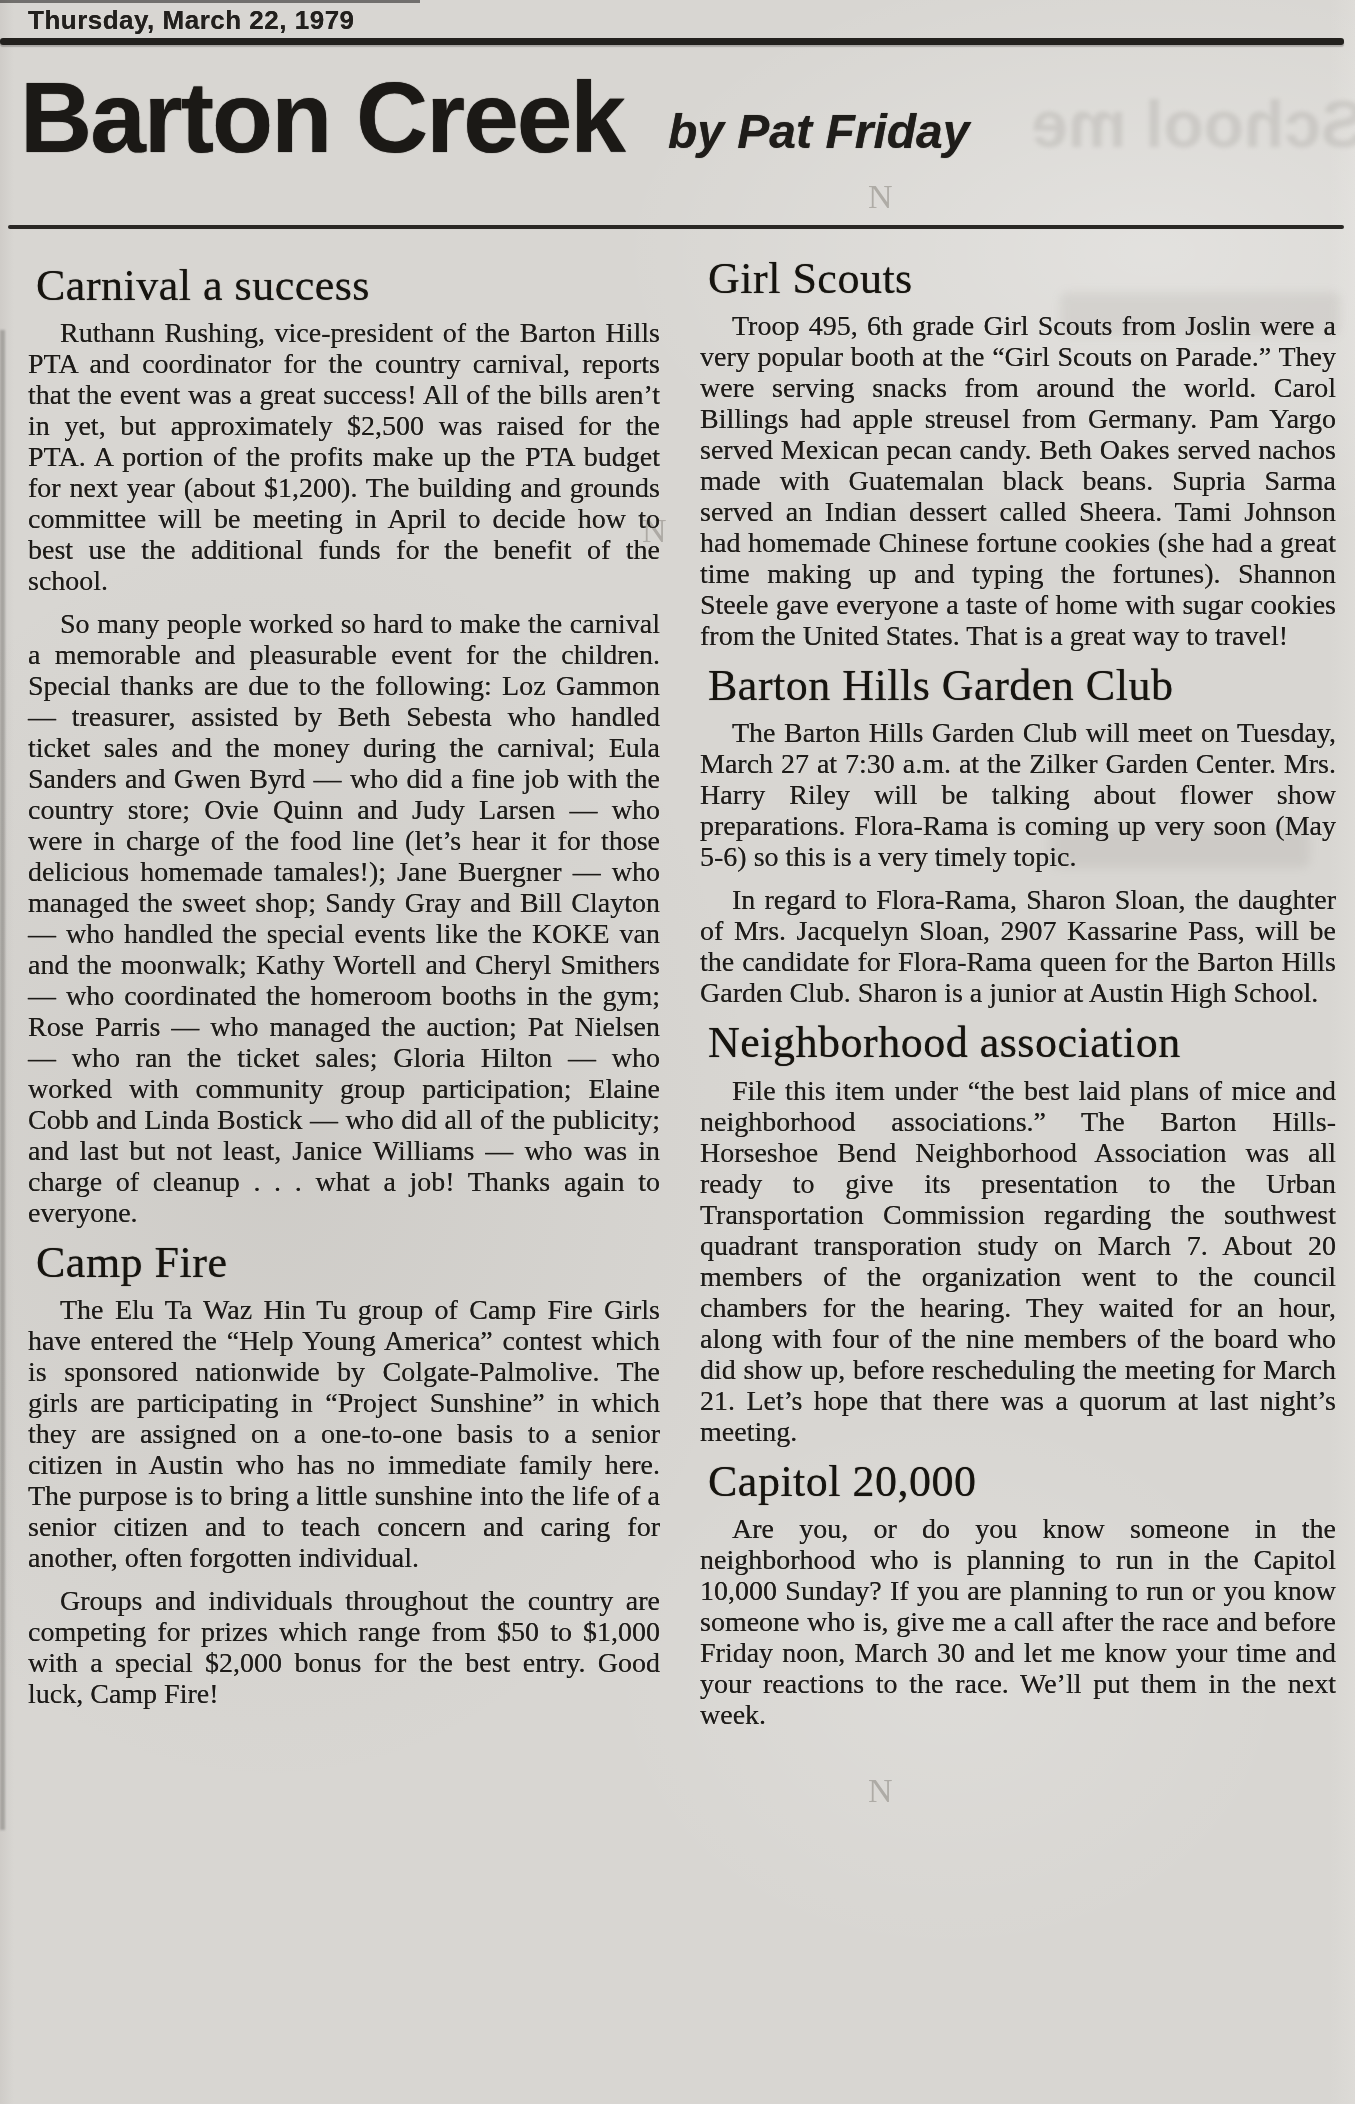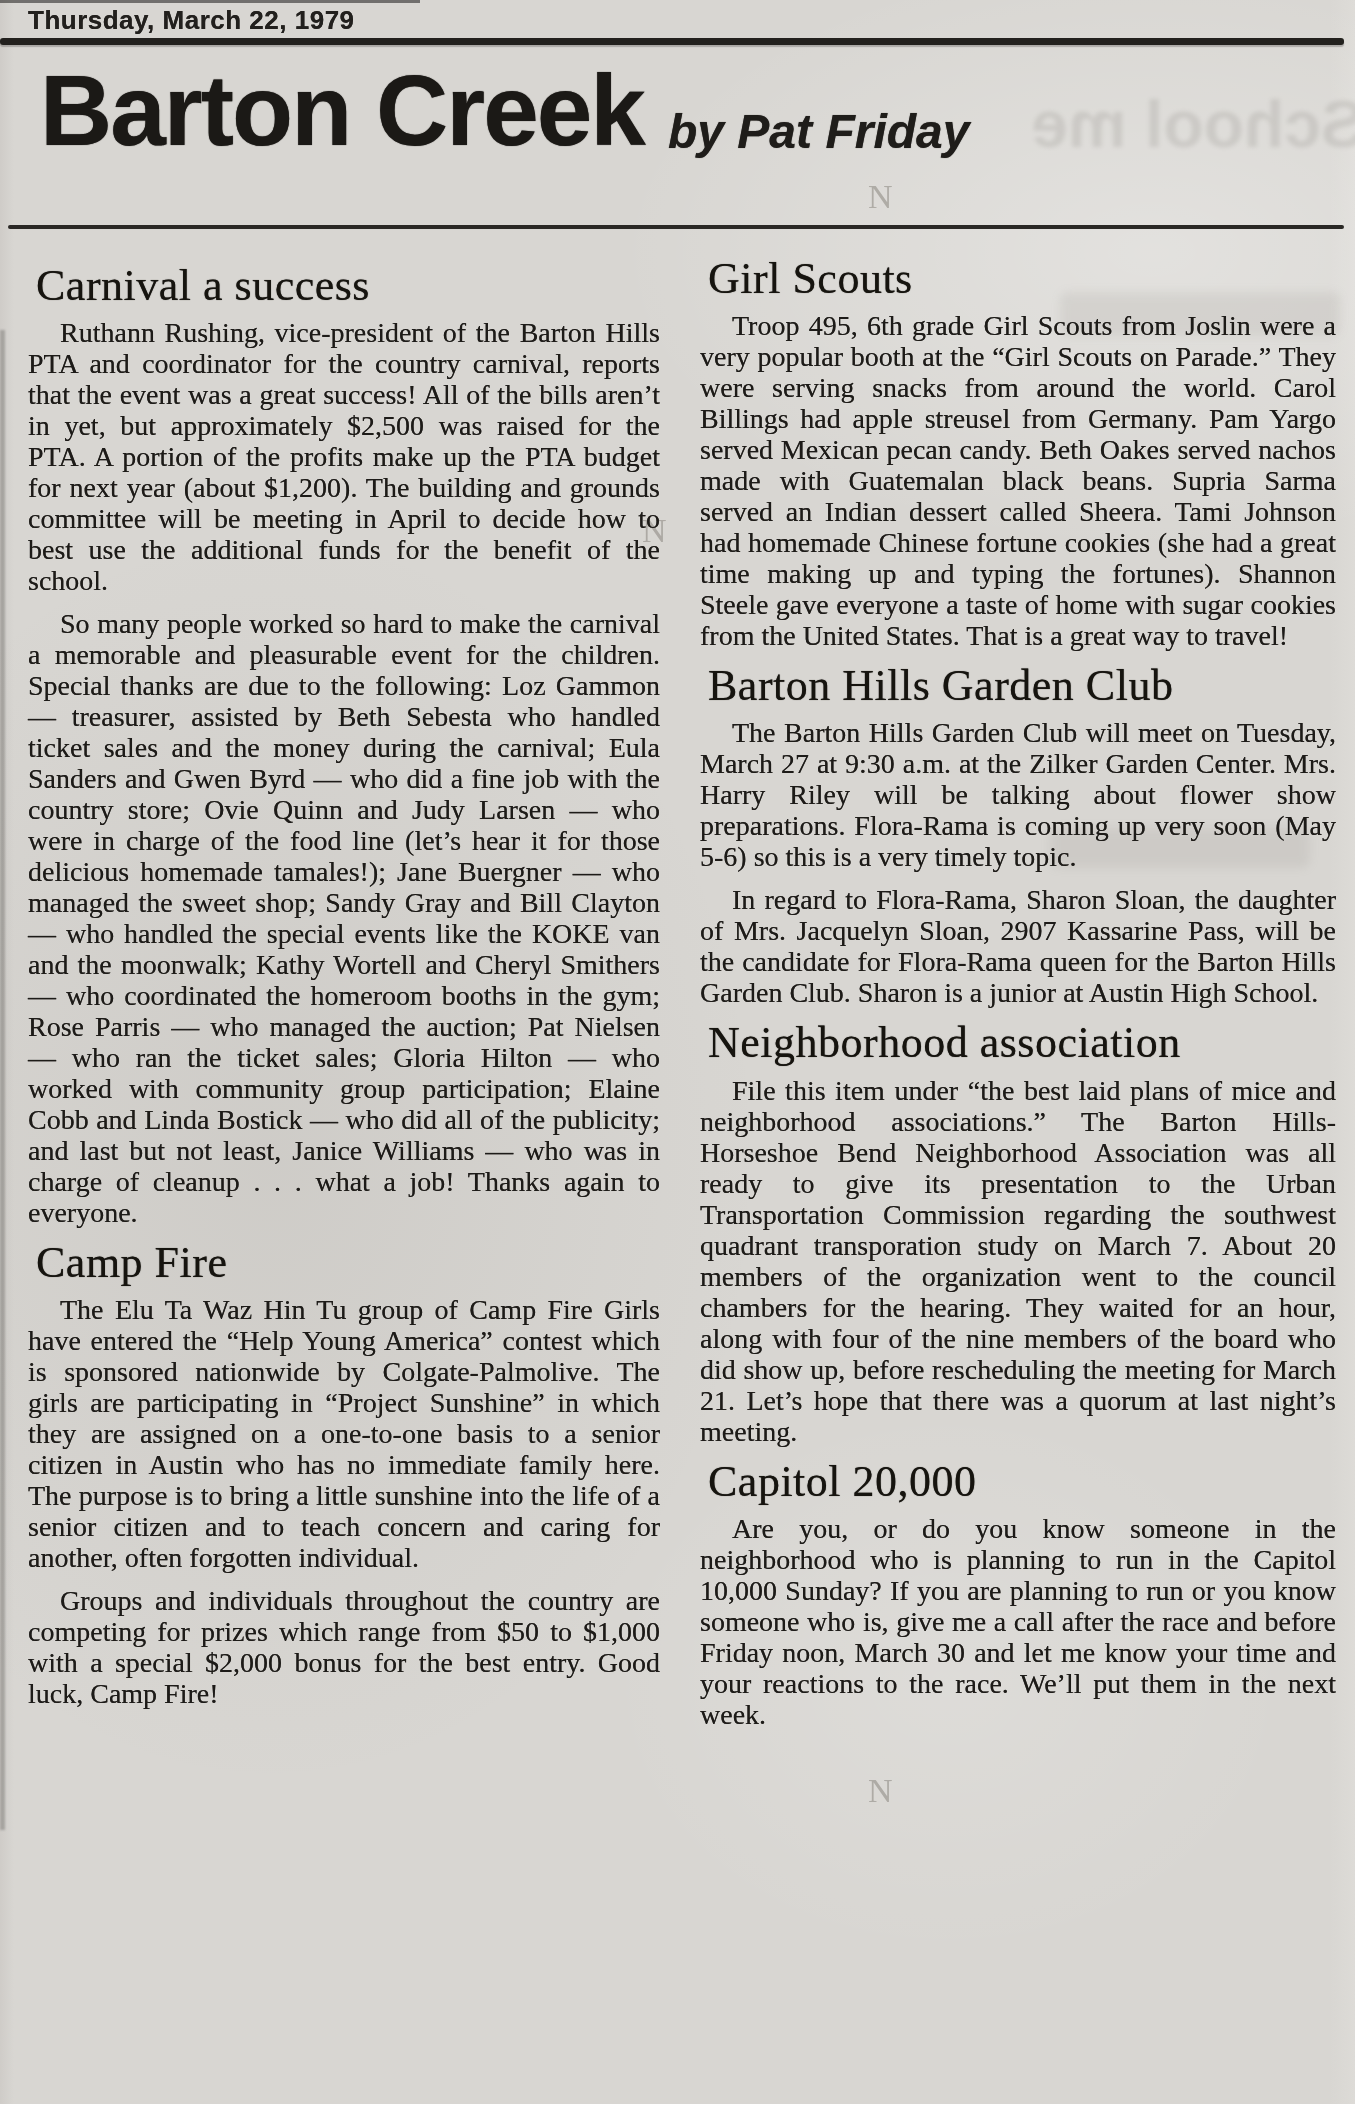--- a/index.html
+++ b/index.html
@@ -28,26 +28,25 @@
   .rule-thick{
     position:absolute;left:0;top:38px;width:1344px;height:7px;
     background:#23211e;border-radius:3px;
     box-shadow:0 2px 1px rgba(35,33,30,.25);
   }
   .rule-thin{
     position:absolute;left:8px;top:225px;width:1336px;height:4px;
     background:#2a2825;border-radius:2px;
   }
   .headline{
-    position:absolute;left:20px;top:53px;
+    position:absolute;left:20px;top:60px;
     font-family:"Liberation Sans","DejaVu Sans",sans-serif;
     font-weight:bold;font-size:100px;letter-spacing:-2px;
     color:#1b1916;text-shadow:0 0 1px rgba(20,18,15,.85);
     white-space:nowrap;
-    margin-left:20px;
   }
   .byline{
     position:absolute;left:668px;top:104px;
     font-family:"Liberation Sans","DejaVu Sans",sans-serif;
     font-weight:bold;font-style:italic;font-size:48px;letter-spacing:0px;
     color:#1f1d1a;text-shadow:0 0 .8px rgba(20,18,15,.8);
     white-space:nowrap;
   }
   
   .ghost-bleed{
@@ -143,21 +142,21 @@
     <h2 class="section h-campfire">Camp Fire</h2>
     <p class="body">The Elu Ta Waz Hin Tu group of Camp Fire Girls have entered the “Help Young America” contest which is sponsored nationwide by Colgate-Palmolive. The girls are participating in “Project Sunshine” in which they are assigned on a one-to-one basis to a senior citizen in Austin who has no immediate family here. The purpose is to bring a little sunshine into the life of a senior citizen and to teach concern and caring for another, often forgotten individual.</p>
     <p class="body">Groups and individuals throughout the country are competing for prizes which range from $50 to $1,000 with a special $2,000 bonus for the best entry. Good luck, Camp Fire!</p>
   </div>
 
   <div class="col col-right">
     <h2 class="section h-girlscouts">Girl Scouts</h2>
     <p class="body">Troop 495, 6th grade Girl Scouts from Joslin were a very popular booth at the “Girl Scouts on Parade.” They were serving snacks from around the world. Carol Billings had apple streusel from Germany. Pam Yargo served Mexican pecan candy. Beth Oakes served nachos made with Guatemalan black beans. Supria Sarma served an Indian dessert called Sheera. Tami Johnson had homemade Chinese fortune cookies (she had a great time making up and typing the fortunes). Shannon Steele gave everyone a taste of home with sugar cookies from the United States. That is a great way to travel!</p>
 
     <h2 class="section h-gardenclub">Barton Hills Garden Club</h2>
-    <p class="body">The Barton Hills Garden Club will meet on Tuesday, March 27 at 9:30 a.m. at the Zilker Garden Center. Mrs. Harry Riley will be talking about flower show preparations. Flora-Rama is coming up very soon (May 5-6) so this is a very timely topic.</p>
+    <p class="body">The Barton Hills Garden Club will meet on Tuesday, March 27 at 7:30 a.m. at the Zilker Garden Center. Mrs. Harry Riley will be talking about flower show preparations. Flora-Rama is coming up very soon (May 5-6) so this is a very timely topic.</p>
     <p class="body p-gardenclub-2">In regard to Flora-Rama, Sharon Sloan, the daughter of Mrs. Jacquelyn Sloan, 2907 Kassarine Pass, will be the candidate for Flora-Rama queen for the Barton Hills Garden Club. Sharon is a junior at Austin High School.</p>
 
     <h2 class="section h-neighborhood">Neighborhood association</h2>
     <p class="body">File this item under “the best laid plans of mice and neighborhood associations.” The Barton Hills-Horseshoe Bend Neighborhood Association was all ready to give its presentation to the Urban Transportation Commission regarding the southwest quadrant transporation study on March 7. About 20 members of the organization went to the council chambers for the hearing. They waited for an hour, along with four of the nine members of the board who did show up, before rescheduling the meeting for March 21. Let’s hope that there was a quorum at last night’s meeting.</p>
 
     <h2 class="section h-capitol">Capitol 20,000</h2>
     <p class="body">Are you, or do you know someone in the neighborhood who is planning to run in the Capitol 10,000 Sunday? If you are planning to run or you know someone who is, give me a call after the race and before Friday noon, March 30 and let me know your time and your reactions to the race. We’ll put them in the next week.</p>
   </div>
 
 </div>

